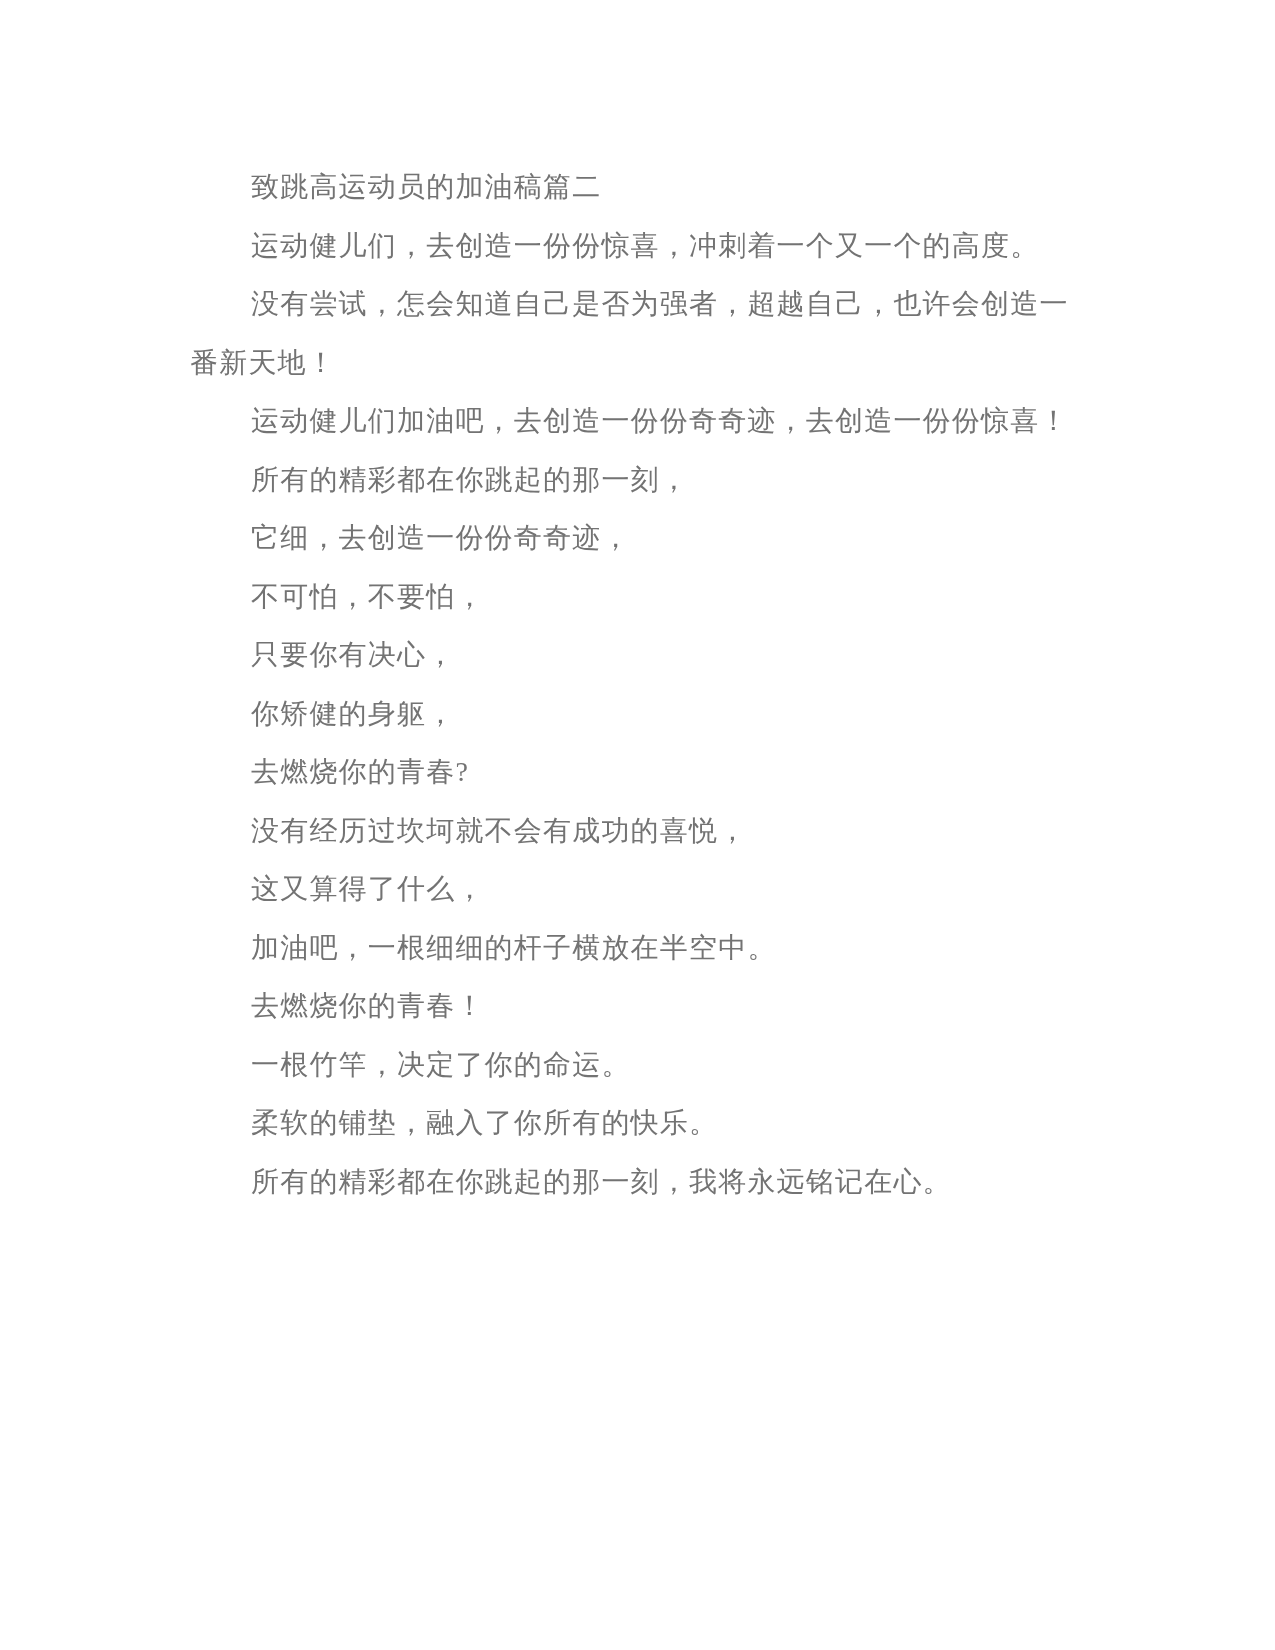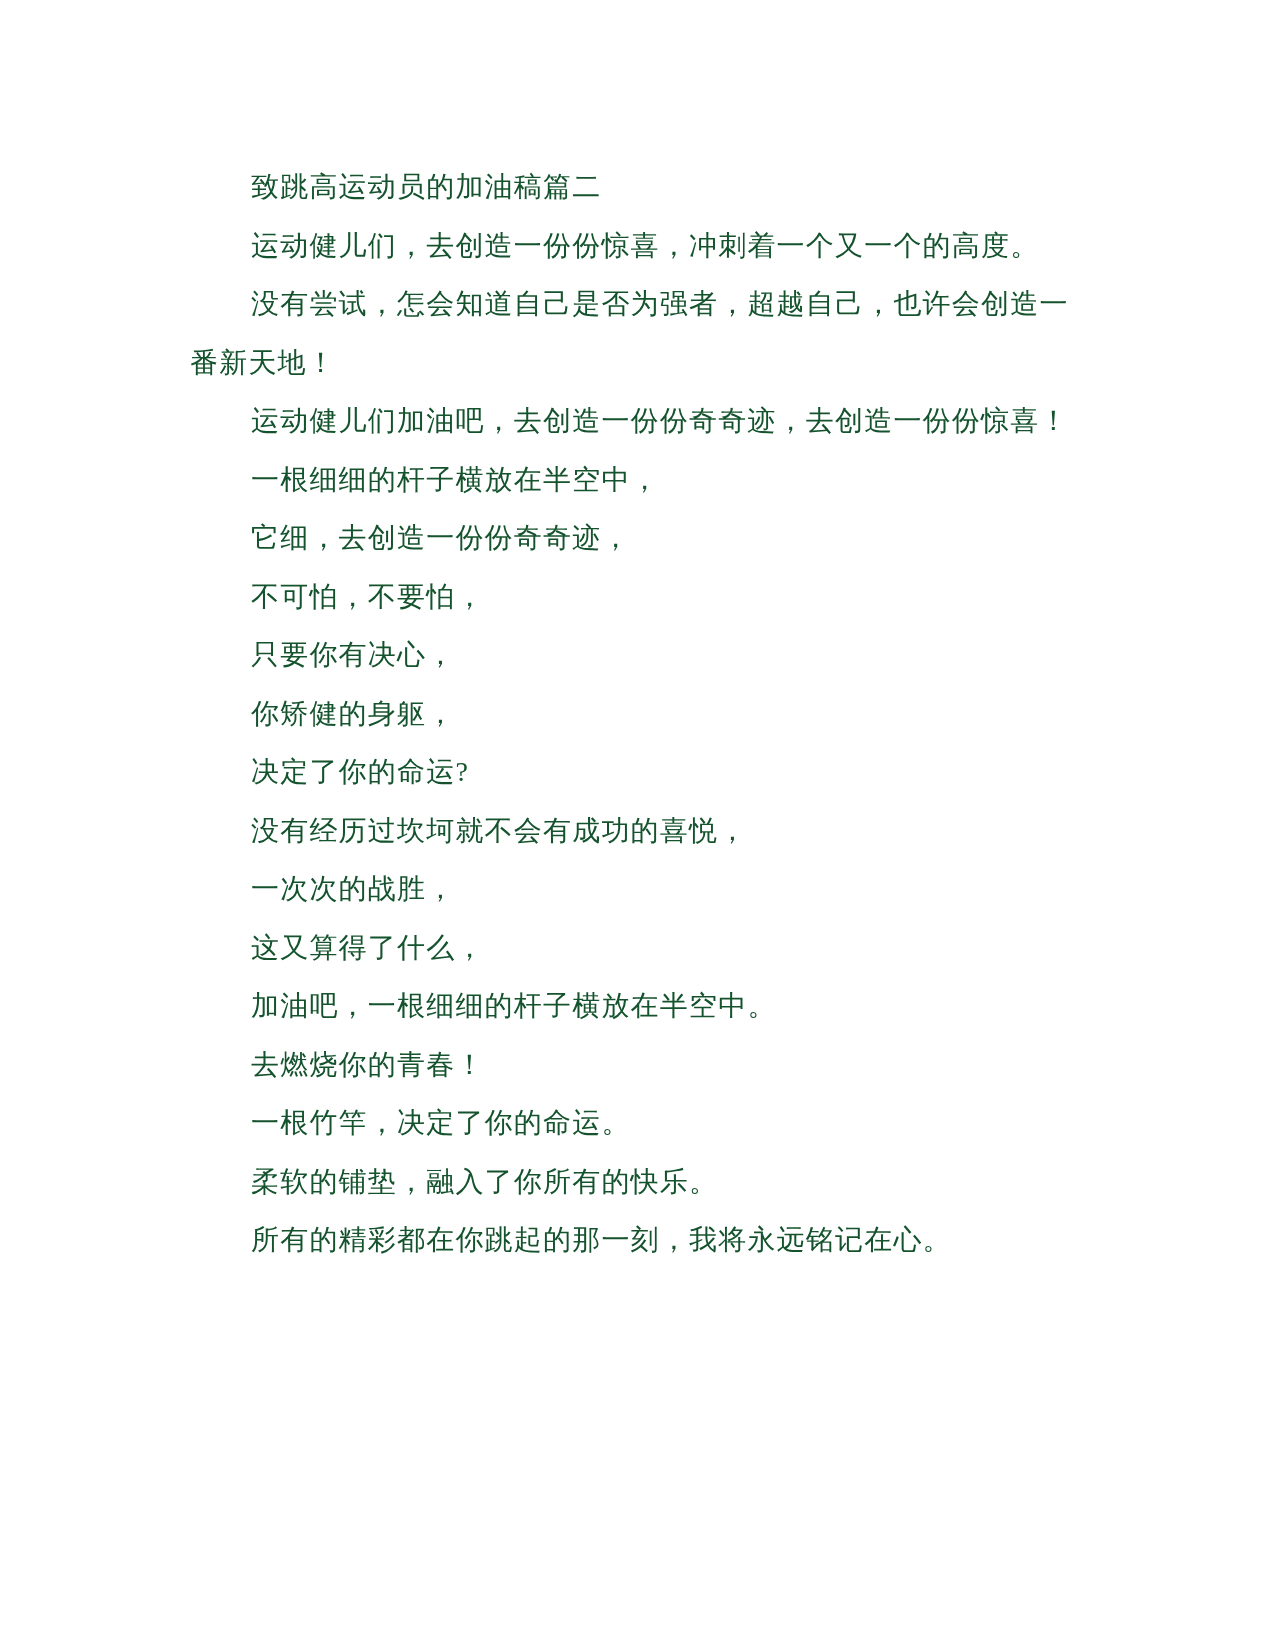--- a/index.html
+++ b/index.html
@@ -18,46 +18,45 @@
   .textblock {
     position: absolute;
     left: 190px;
     top: 158px;
     width: 890px;
   }
   .line {
     font-size: 28px;
     line-height: 58.5px;
     letter-spacing: 1.2px;
-    color: #14532d;
+    color: #737373;
     font-weight: 400;
     white-space: nowrap;
   }
   .indent {
     text-indent: 61px;
   }
 </style>
 </head>
 <body>
 
 <div class="page">
   <div class="textblock">
     <div class="line indent">致跳高运动员的加油稿篇二</div>
     <div class="line indent">运动健儿们，去创造一份份惊喜，冲刺着一个又一个的高度。</div>
     <div class="line indent">没有尝试，怎会知道自己是否为强者，超越自己，也许会创造一</div>
     <div class="line">番新天地！</div>
     <div class="line indent">运动健儿们加油吧，去创造一份份奇奇迹，去创造一份份惊喜！</div>
-    <div class="line indent">一根细细的杆子横放在半空中，</div>
+    <div class="line indent">所有的精彩都在你跳起的那一刻，</div>
     <div class="line indent">它细，去创造一份份奇奇迹，</div>
     <div class="line indent">不可怕，不要怕，</div>
     <div class="line indent">只要你有决心，</div>
     <div class="line indent">你矫健的身躯，</div>
-    <div class="line indent">决定了你的命运?</div>
+    <div class="line indent">去燃烧你的青春?</div>
     <div class="line indent">没有经历过坎坷就不会有成功的喜悦，</div>
-    <div class="line indent">一次次的战胜，</div>
     <div class="line indent">这又算得了什么，</div>
     <div class="line indent">加油吧，一根细细的杆子横放在半空中。</div>
     <div class="line indent">去燃烧你的青春！</div>
     <div class="line indent">一根竹竿，决定了你的命运。</div>
     <div class="line indent">柔软的铺垫，融入了你所有的快乐。</div>
     <div class="line indent">所有的精彩都在你跳起的那一刻，我将永远铭记在心。</div>
   </div>
 </div>
 
 </body></html>

